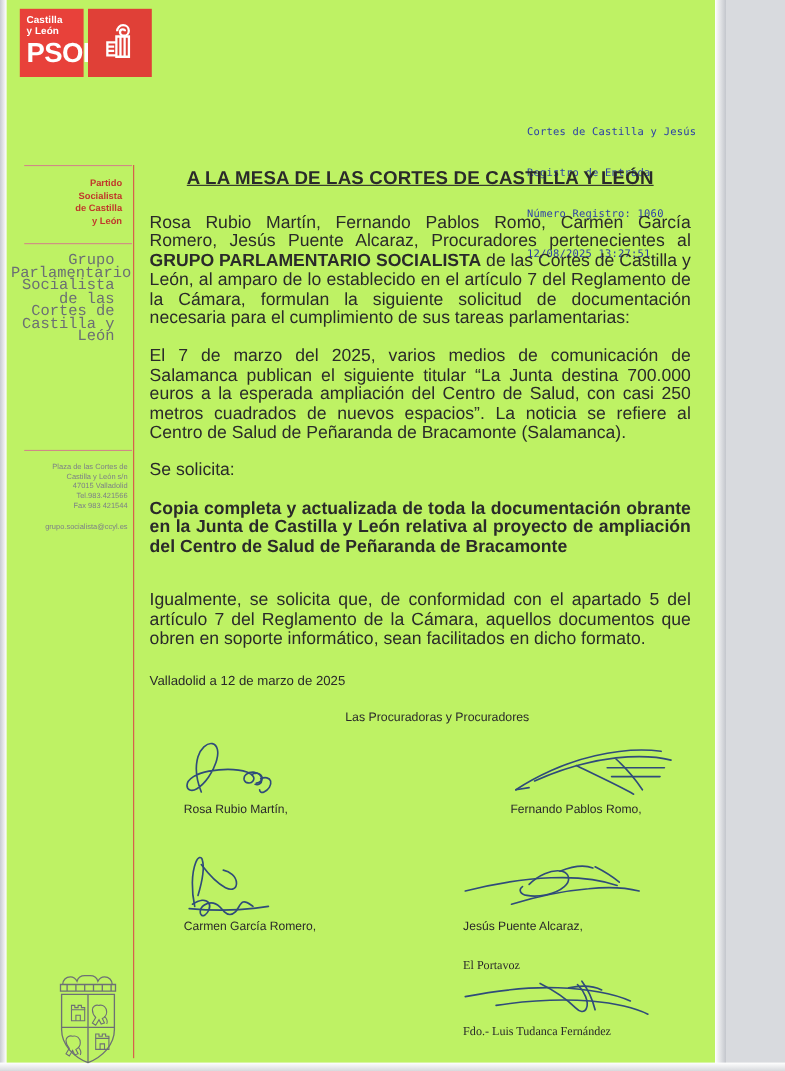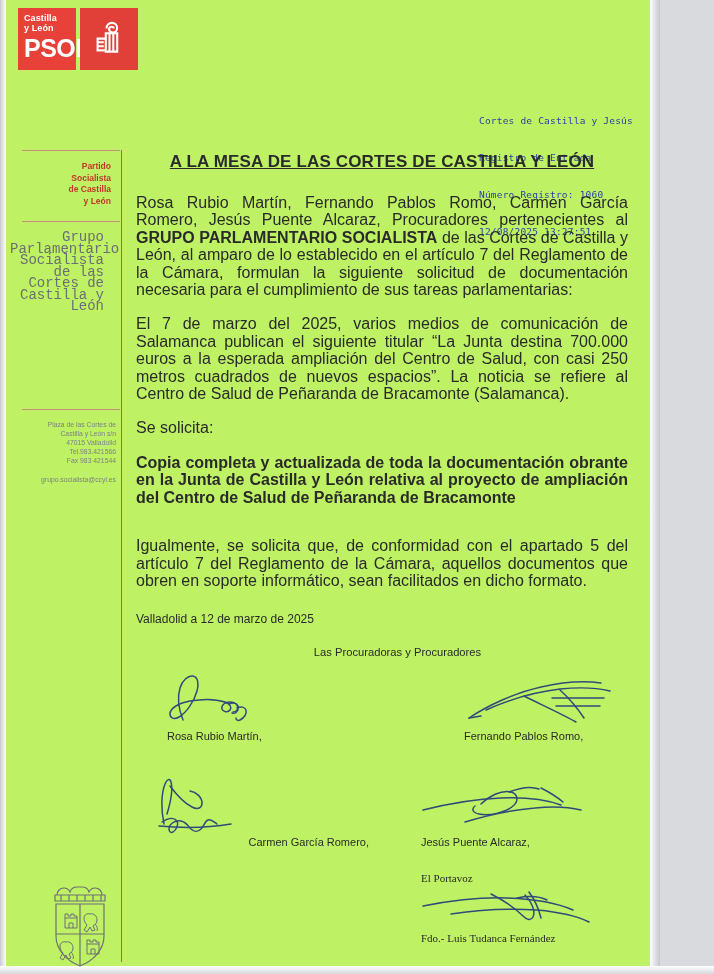--- a/index.html
+++ b/index.html
@@ -309,21 +309,21 @@
               <path d="M60 28c18 9 38 18 52 26"></path>
               <path d="M96 22c10 9 18 19 24 28"></path>
               <path d="M88 30h52M92 38h44"></path>
               <path d="M5 50l12-2"></path>
             </g>
           </svg>
         </div>
         <div class="sig-name">Fernando Pablos Romo,</div>
       </div>
 
-      <div class="sig-cell" style="left:18px; top:110px;text-align:right;">
+      <div class="sig-cell" style="left:31px; top:110px;">
         <div class="sig-ink">
           <svg width="150" height="62" viewBox="0 0 150 62">
             <g fill="none" stroke="#2f4b7a" stroke-width="1.5" stroke-linecap="round">
               <path d="M10 50c-3-14-3-30 1-40 2-5 5-6 6-2 2 7-1 22-4 32"></path>
               <path d="M16 12c6 8 14 17 22 21 6 3 10 1 10-4 0-6-6-11-12-12"></path>
               <path d="M8 48c6-4 12-5 15-1 2 4-1 9-4 11-2 1-4 0-4-3 0-5 6-9 12-8 5 1 7 5 10 8 3 3 7 3 10 0 3-3 4-8 7-9 3-1 6 2 9 4"></path>
               <path d="M5 52c22 2 48 2 72-2"></path>
             </g>
           </svg>
         </div>

